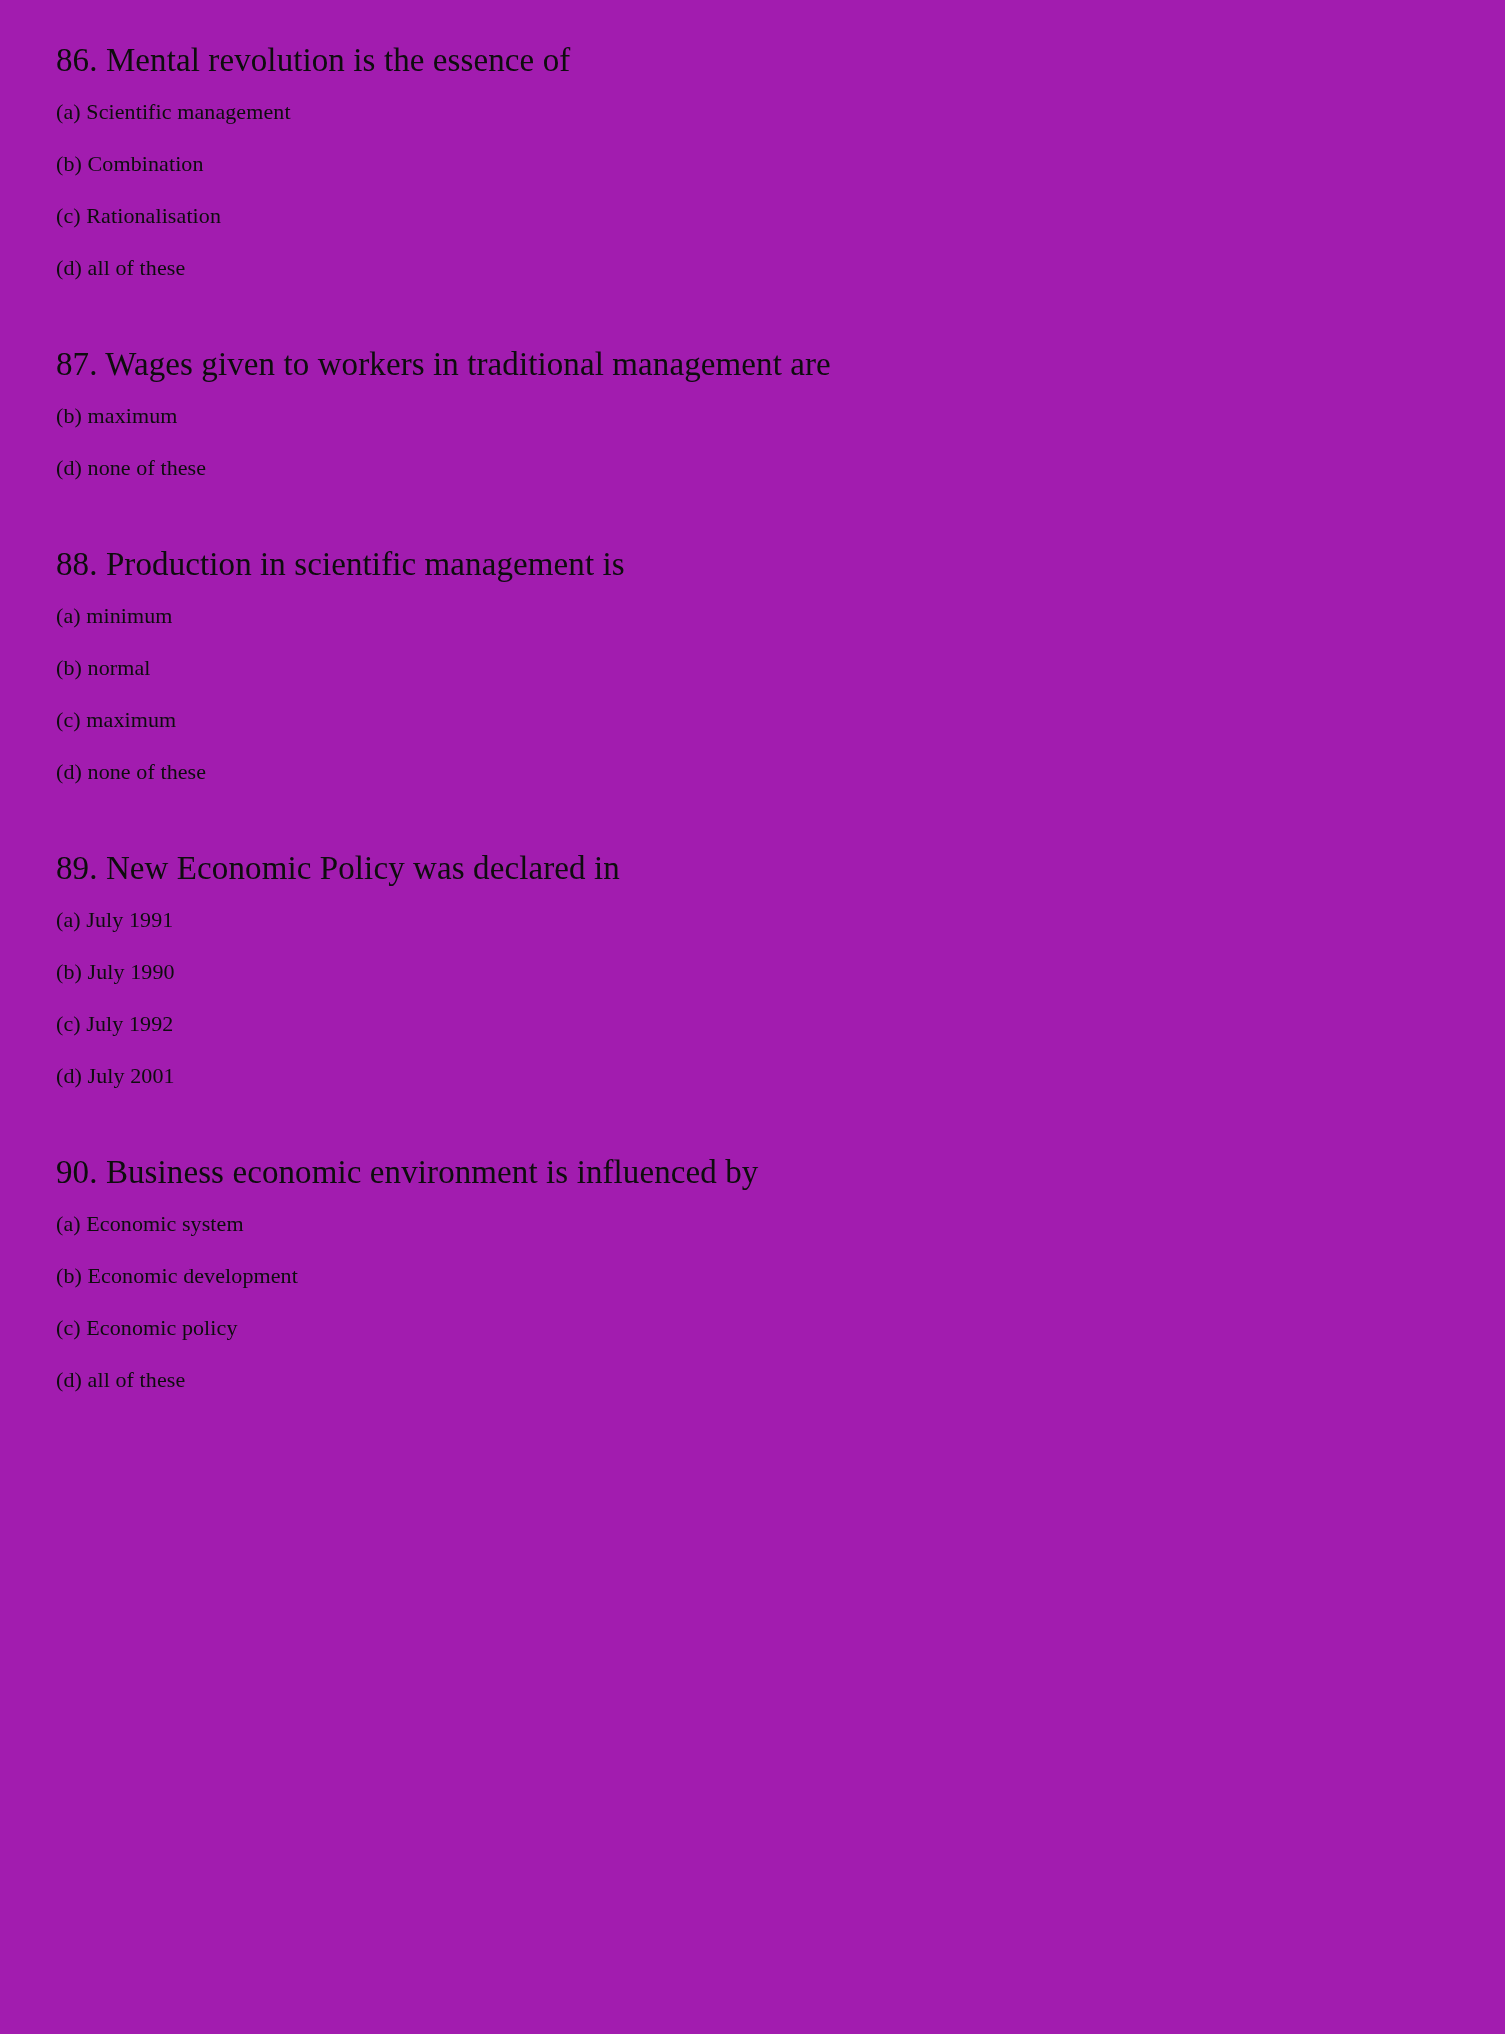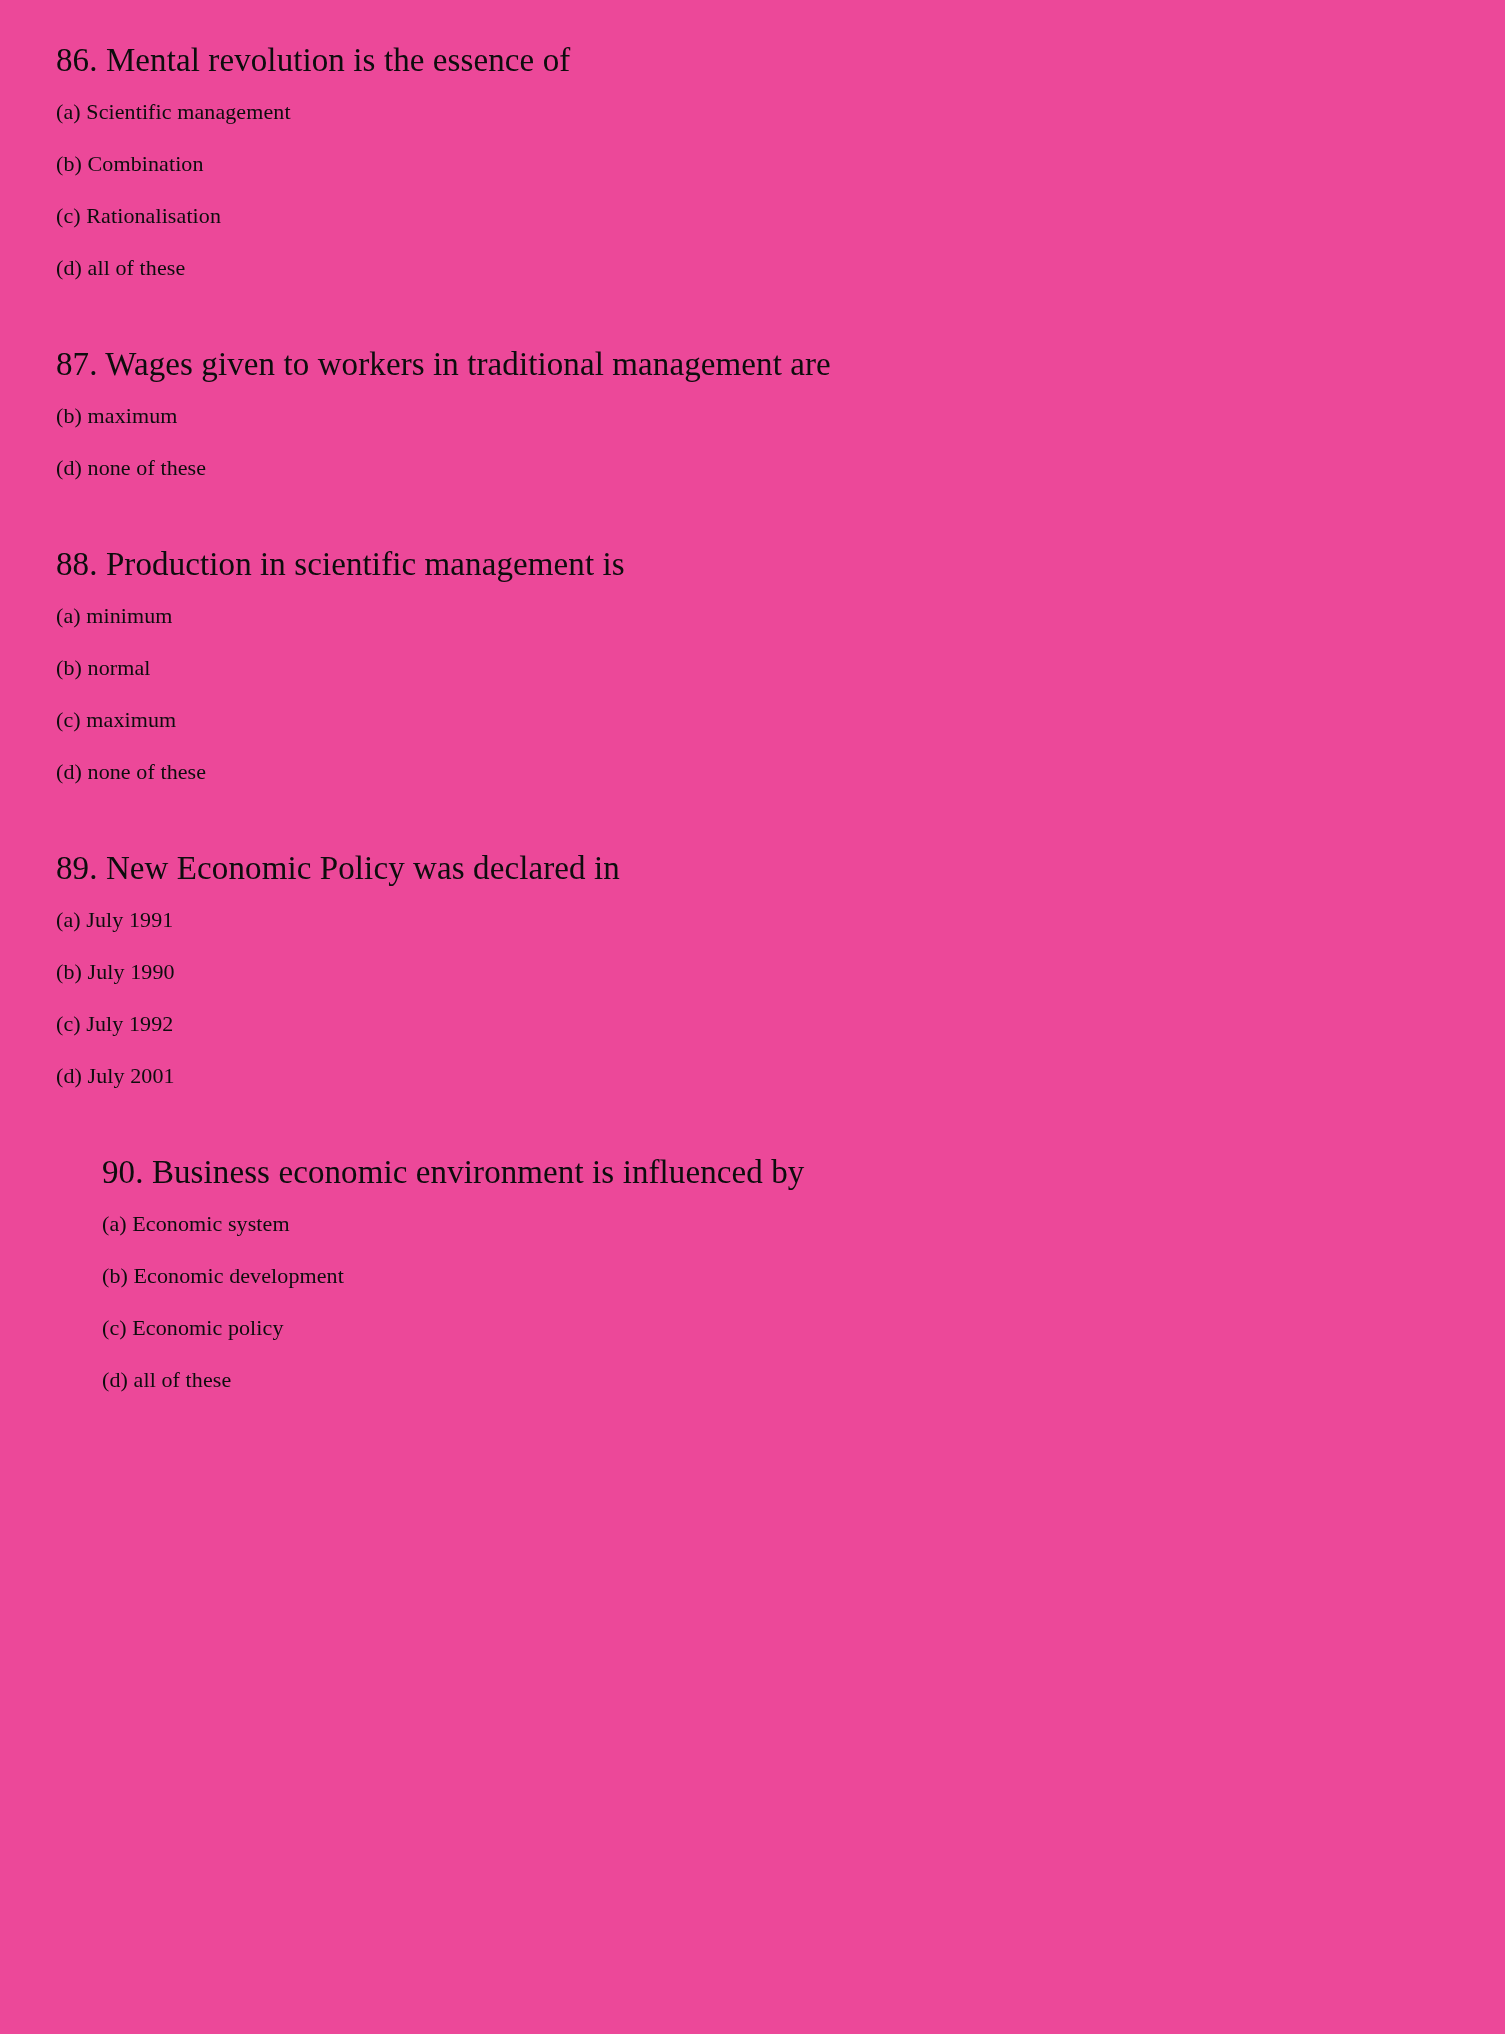--- a/index.html
+++ b/index.html
@@ -10,37 +10,36 @@
   }
   body {
     font-family: "Liberation Serif", "DejaVu Serif", serif;
     color: #111111;
     -webkit-font-smoothing: antialiased;
   }
   .page {
     position: relative;
     width: 1505px;
     height: 2034px;
-    background: #ec4899;
+    background: #a21caf;
     overflow: hidden;
     box-sizing: border-box;
     padding: 12px;
   }
   .content {
     position: absolute;
     left: 56px;
     top: 34px;
     width: 1380px;
   }
   .question-block {
     margin: 0 0 44px 0;
   }
   .question-block:last-child {
     margin-bottom: 0;
-    margin-left: 46px;
   }
   .q-stem {
     font-size: 33px;
     line-height: 52px;
     letter-spacing: 0.1px;
     white-space: nowrap;
     color: #0d0d0d;
   }
   .q-options {
     margin: 0;

